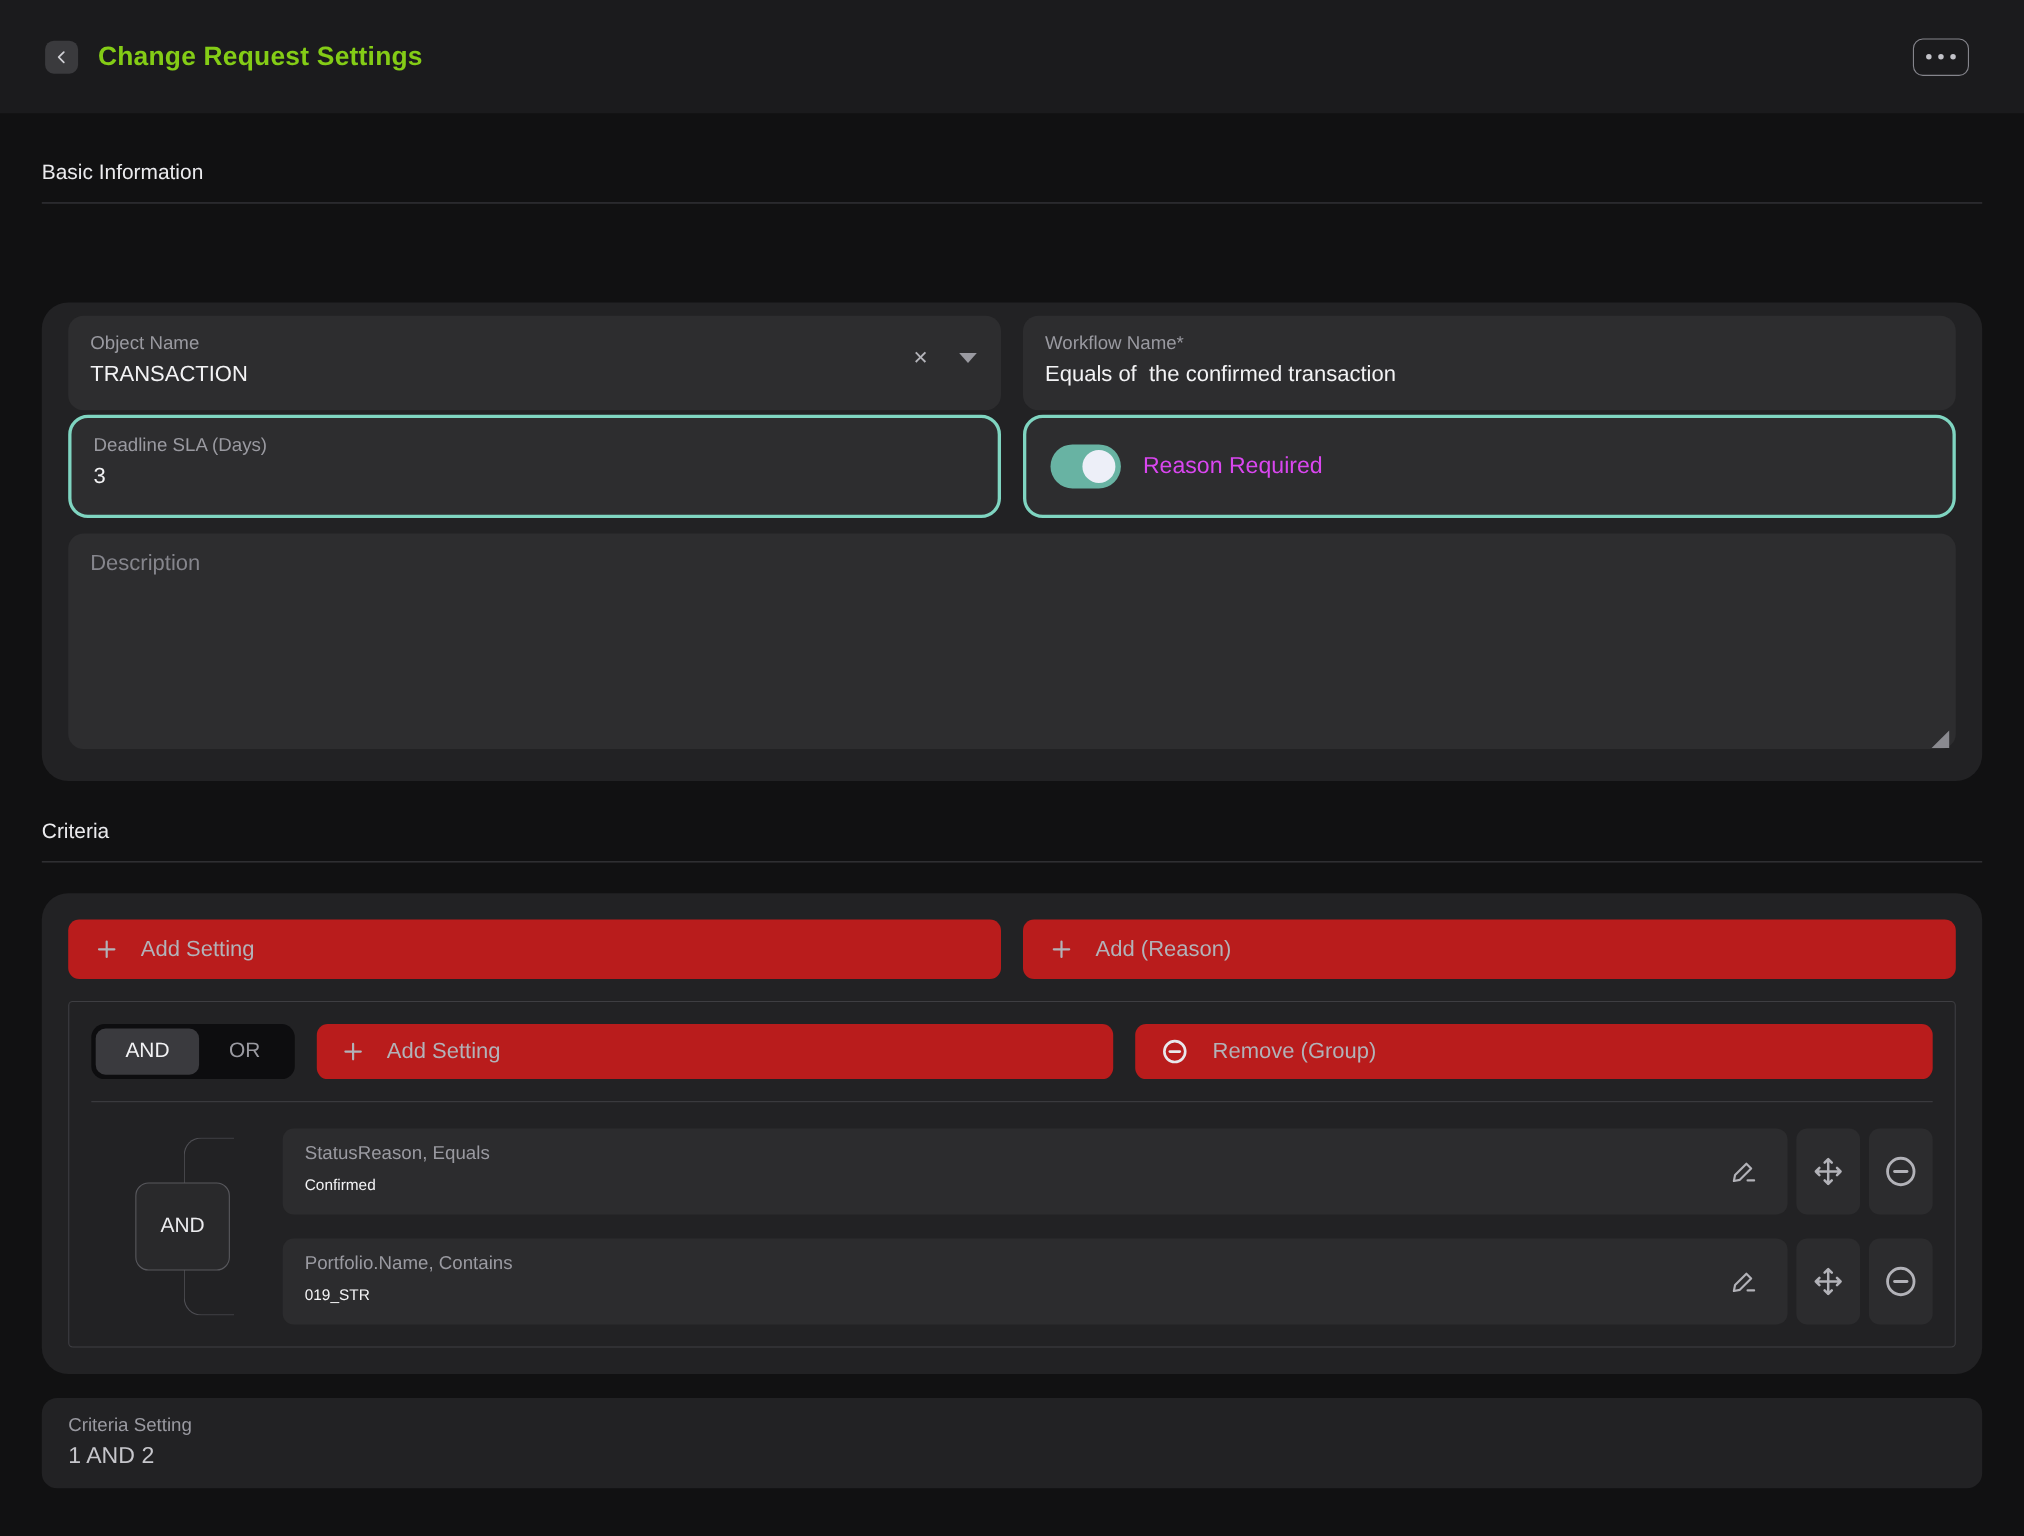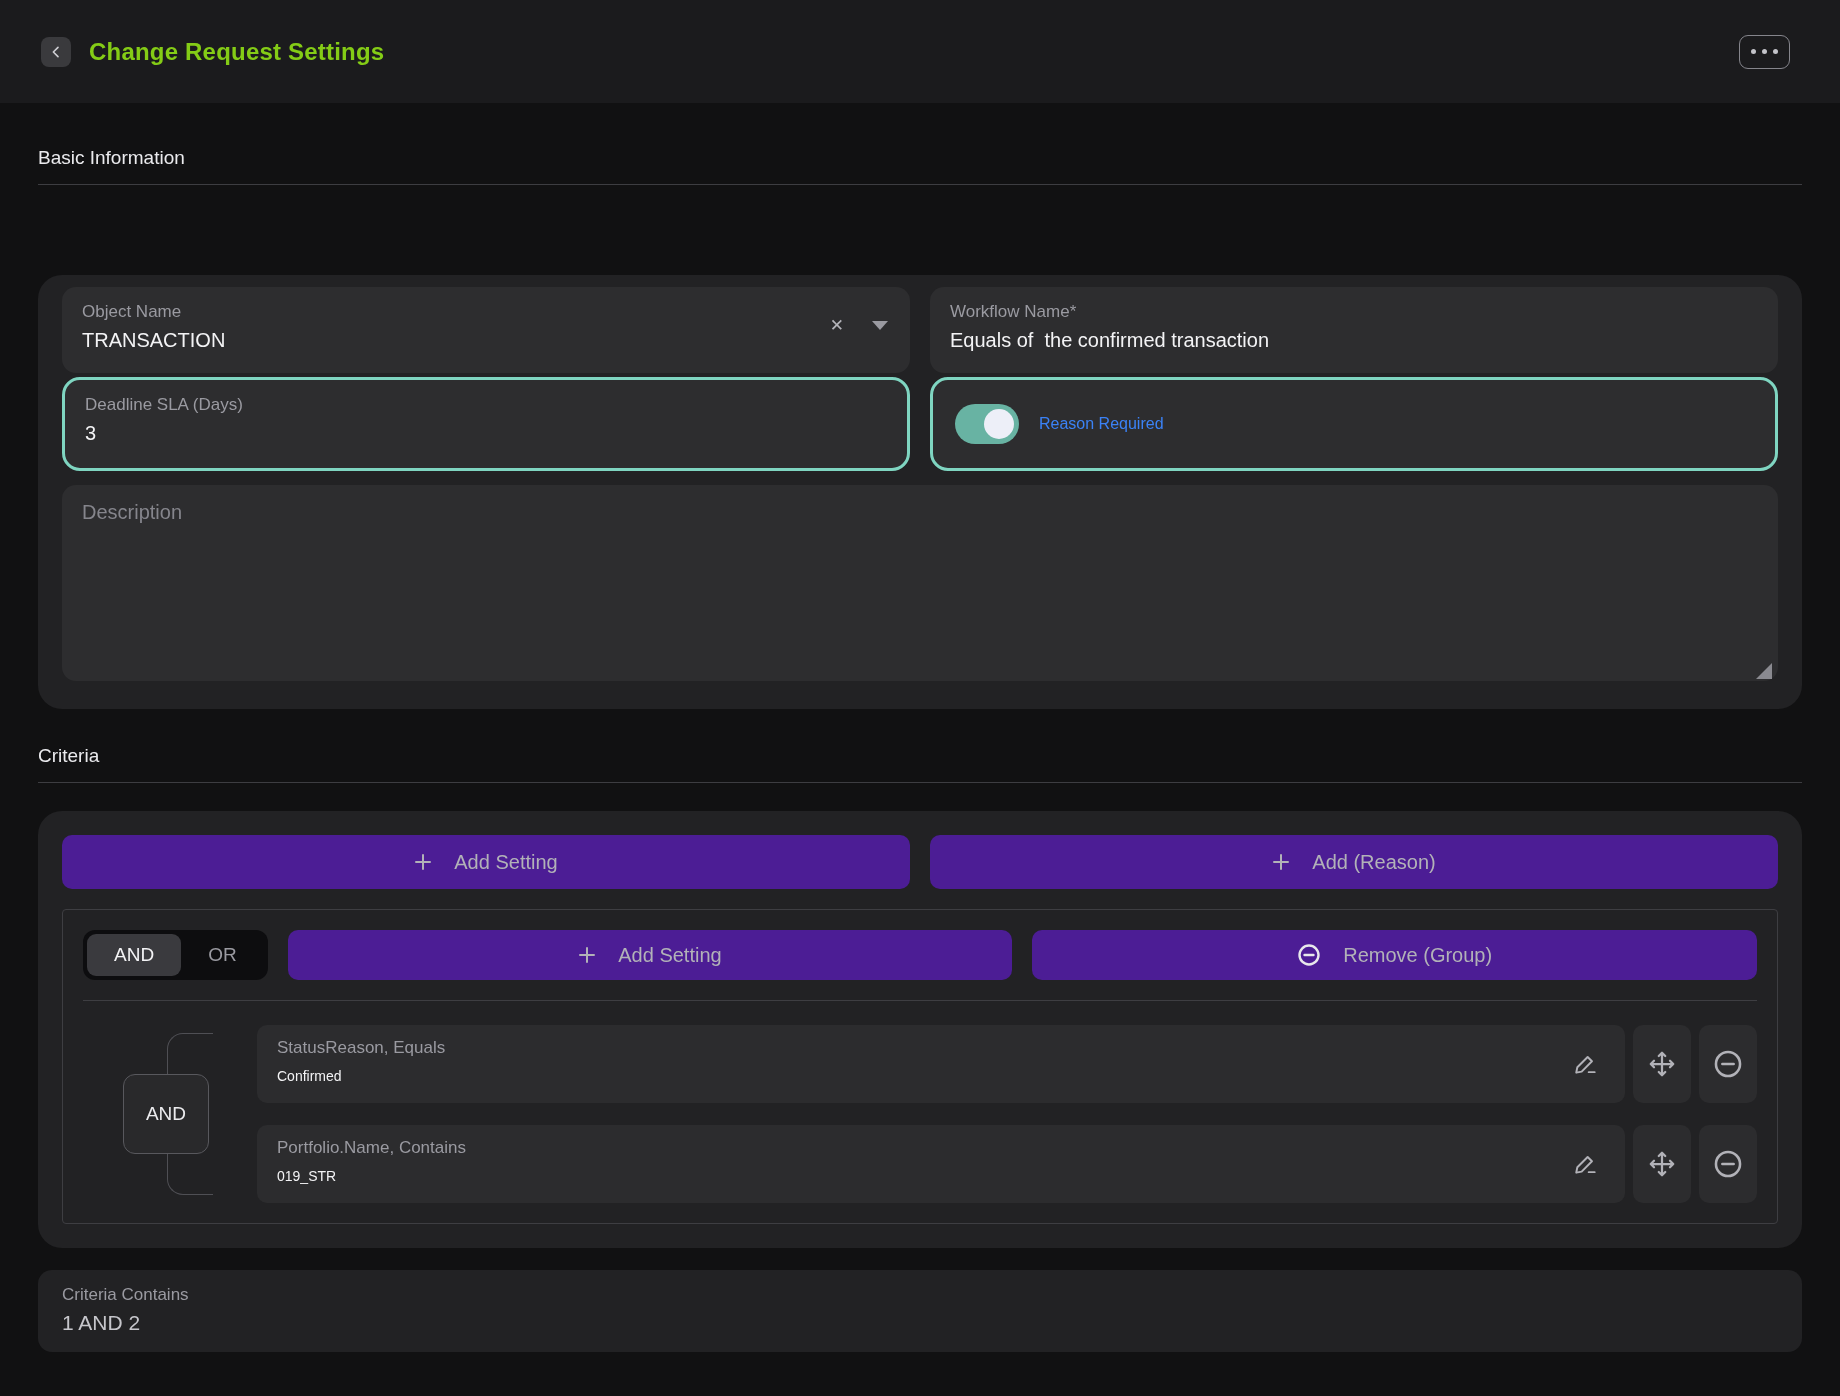--- a/index.html
+++ b/index.html
@@ -34,31 +34,31 @@
   .field-row2 { margin-top:4px; }
   .teal { border:3px solid #7fd5c1; border-radius:18px; background:#2d2d2f; min-height:94px; }
   .select-icons { position:absolute; right:22px; top:30px; display:flex; align-items:center; gap:28px; }
   .clear-x { font-size:17px; color:#b4b4ba; line-height:1; cursor:pointer; }
   .caret-down { width:0; height:0; border-left:8px solid transparent; border-right:8px solid transparent;
                 border-top:9px solid #9a9aa1; cursor:pointer; }
 
   .toggle-box { display:flex; align-items:center; gap:20px; padding:0 22px; }
   .toggle { width:64px; height:40px; border-radius:20px; background:#68b3a3; position:relative; cursor:pointer; flex:none; }
   .toggle .knob { position:absolute; right:5px; top:5px; width:30px; height:30px; border-radius:50%; background:#edeff8; }
-  .toggle-label { font-size:16px; color:#3b82f6; }
+  .toggle-label { font-size:21px; color:#d946ef; }
 
   .desc-wrap { margin-top:14px; position:relative; }
   textarea.description { width:100%; height:196px; background:#2d2d2f; border:none; border-radius:14px;
           padding:16px 20px; font-family:"Liberation Sans",sans-serif; font-size:20px; color:#f3f3f5; resize:none; outline:none; }
   textarea.description::placeholder { color:#85858c; }
   .resize-corner { position:absolute; right:6px; bottom:6px; width:0; height:0;
           border-left:16px solid transparent; border-bottom:16px solid #8a8a90; }
 
   
-  .btn { background:#4c1d95; border-radius:10px; display:flex; align-items:center; cursor:pointer;justify-content:center; }
+  .btn { background:#b91c1c; border-radius:10px; display:flex; align-items:center; cursor:pointer; }
   .add-btn { height:54px; padding:0 26px; gap:22px; }
   .add-btn .btn-label { font-size:20px; color:#b2b2b8; }
   .icon-stroke { stroke:#b2b2b8; stroke-width:2; fill:none; stroke-linecap:round; stroke-linejoin:round; }
 
   .group-box { margin-top:20px; border:1px solid #3e3e42; border-radius:4px; padding:20px; }
   .group-head { display:flex; align-items:center; gap:20px; padding-bottom:20px; border-bottom:1px solid #3e3e42; }
   .seg { background:#0d0d0f; border-radius:12px; padding:4px; display:flex; align-items:center; height:50px; flex:none; }
   .seg .opt { height:42px; display:flex; align-items:center; padding:0 27px; font-size:19px; color:#9a9aa1;
               border-radius:9px; cursor:pointer; }
   .seg .opt.selected { background:#3a3a3e; color:#f3f3f5; }
@@ -233,17 +233,17 @@
                   <line class="icon-grey" x1="8" y1="12" x2="16" y2="12"></line>
               </svg>
             </div>
           </div>
         </div>
       </div>
     </div>
   </div>
 
   <div class="pattern-card">
-    <div class="f-label">Criteria Contains</div>
+    <div class="f-label">Criteria Setting</div>
     <div class="f-value">1 AND 2</div>
   </div>
 
 </div>
 
 </body></html>

